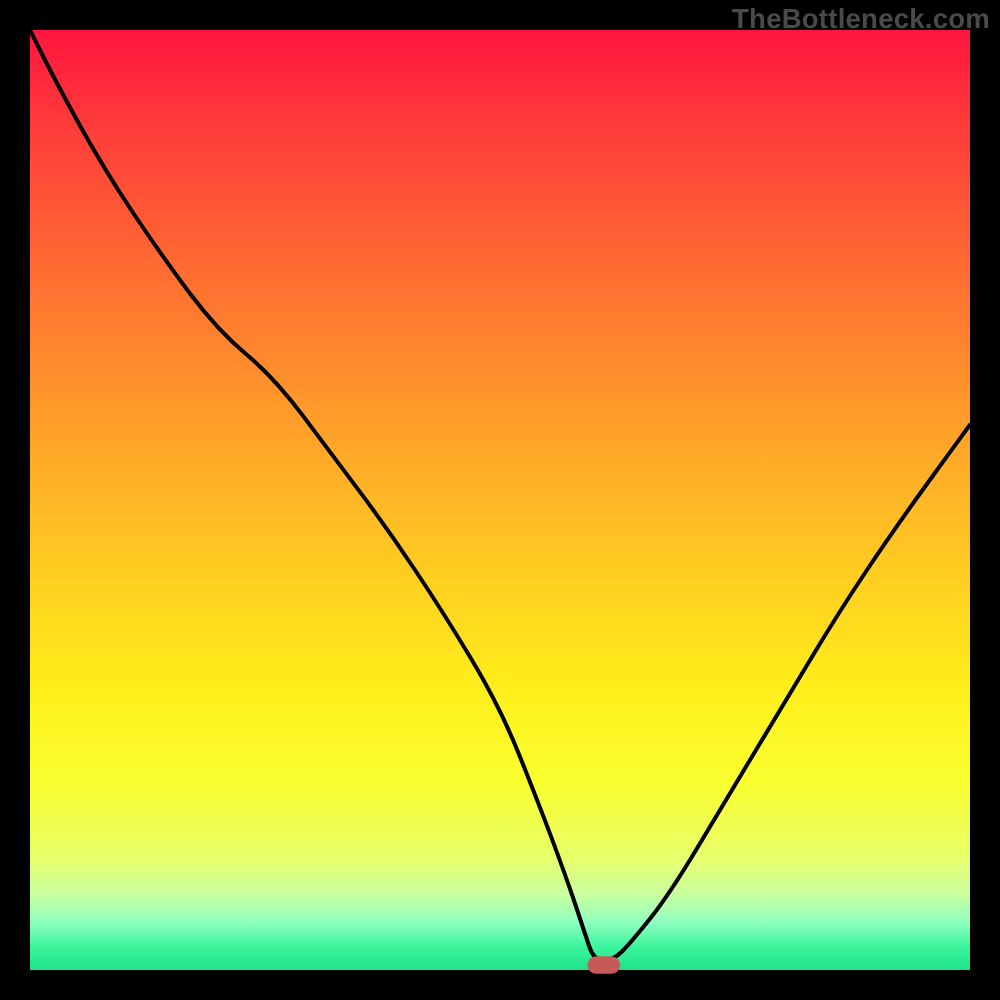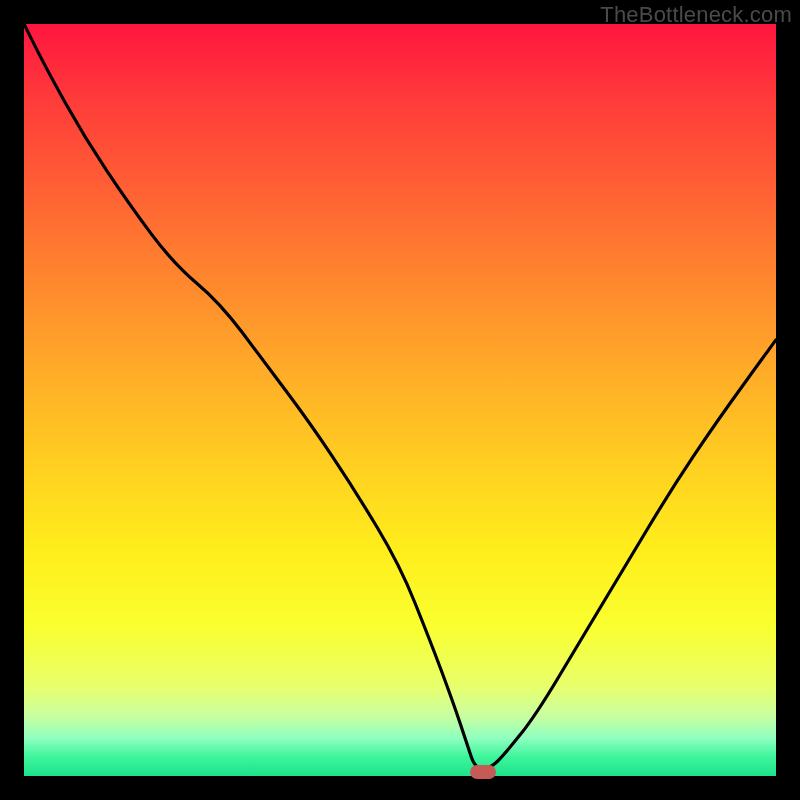--- a/index.html
+++ b/index.html
@@ -39,21 +39,21 @@
       #3cf59a 97.5%,
       #1ee28c 100%
     );
   }
   .watermark {
     position: absolute;
     top: 2px;
     right: 8px;
     color: #4a4a4a;
     font-size: 22px;
-    font-weight: 400;
+    font-weight: 700;
     letter-spacing: 0.2px;
     user-select: none;
   }
   svg.curve {
     position: absolute;
     left: 0;
     top: 0;
     width: 752px;
     height: 752px;
   }

